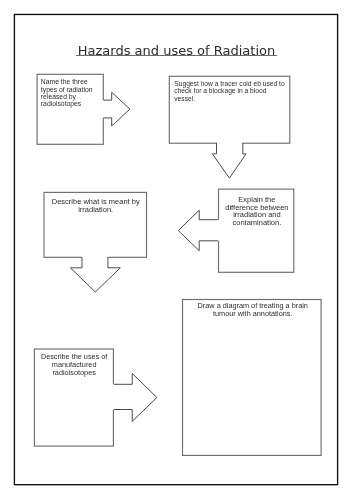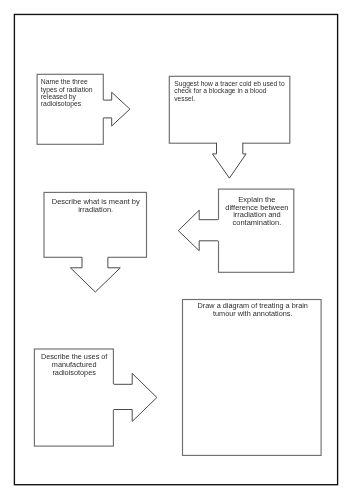--- a/index.html
+++ b/index.html
@@ -27,20 +27,21 @@
       <rect x="14.4" y="14.45" width="323.2" height="470.25"></rect>
     </svg>
   <svg id="frames">
     <rect x="37.1" y="74.3" width="66.2" height="70"></rect>
     <rect x="169.3" y="76.3" width="120.5" height="66.9"></rect>
     <rect x="44" y="192.4" width="102.5" height="64.9"></rect>
     <rect x="218.5" y="189.1" width="75.3" height="83.2"></rect>
     <rect x="182.5" y="299.5" width="138.6" height="155.9"></rect>
     <rect x="34.4" y="349" width="79" height="97.1"></rect>
   </svg>
+  <div class="title"><span>Hazards and uses of Radiation</span></div>
 
   <div class="box" style="left:36.6px;top:73.8px;width:67.2px;height:71px;">
     <div class="txt" style="left:4.25px;right:1.75px;text-align:left;font-size:6.8px;">
         <div class="ln" style="top: 8.55px;">Name the three</div>
         <div class="ln" style="top: 15.82px;">types of radiation</div>
         <div class="ln" style="top: 23.09px;">released by</div>
         <div class="ln" style="top: 30.36px;">radioisotopes</div>
       </div>
   </div>
 

